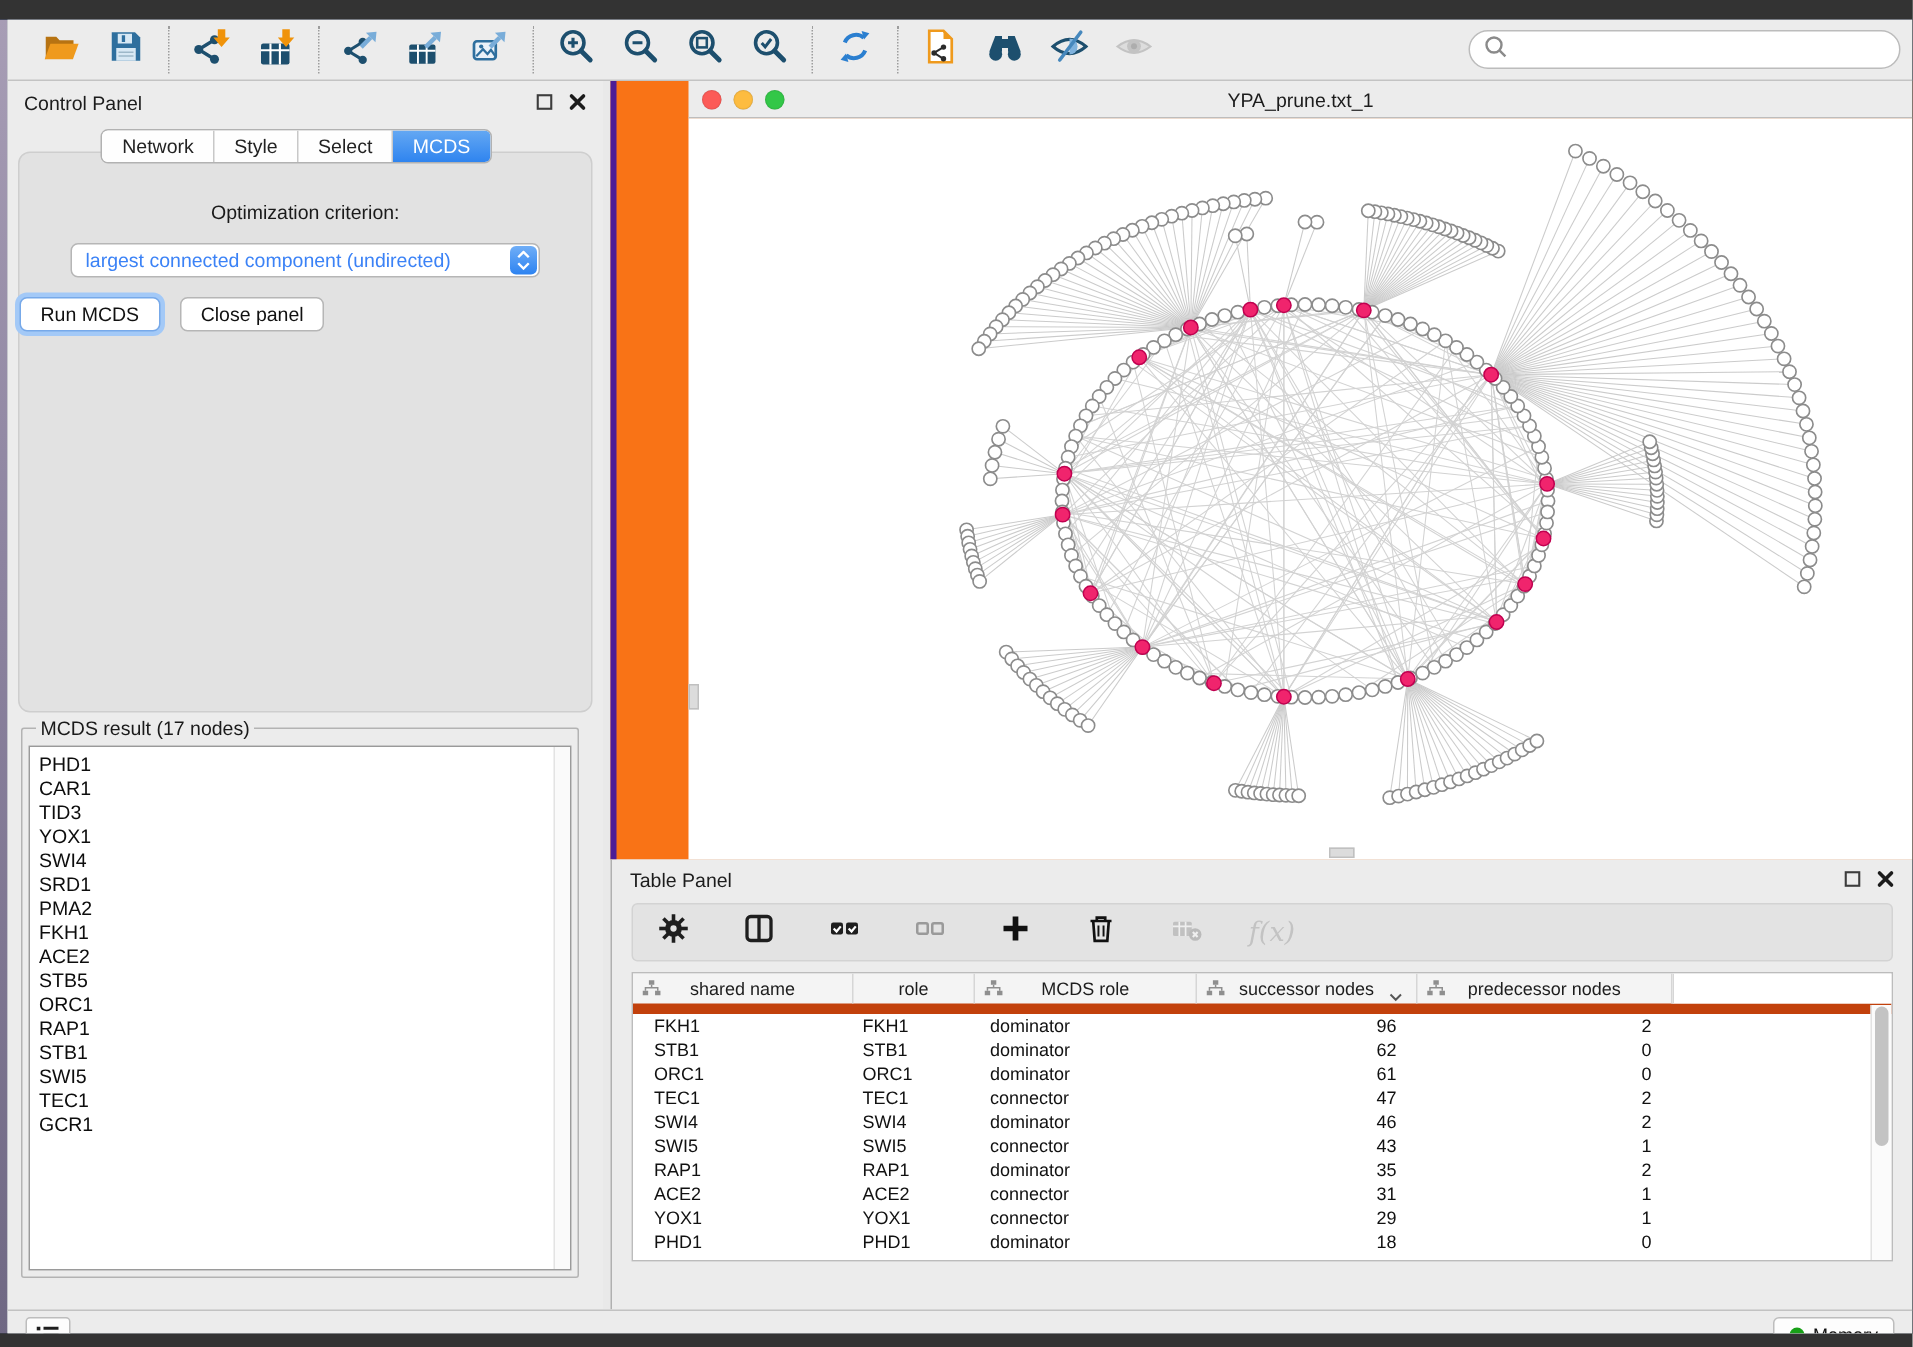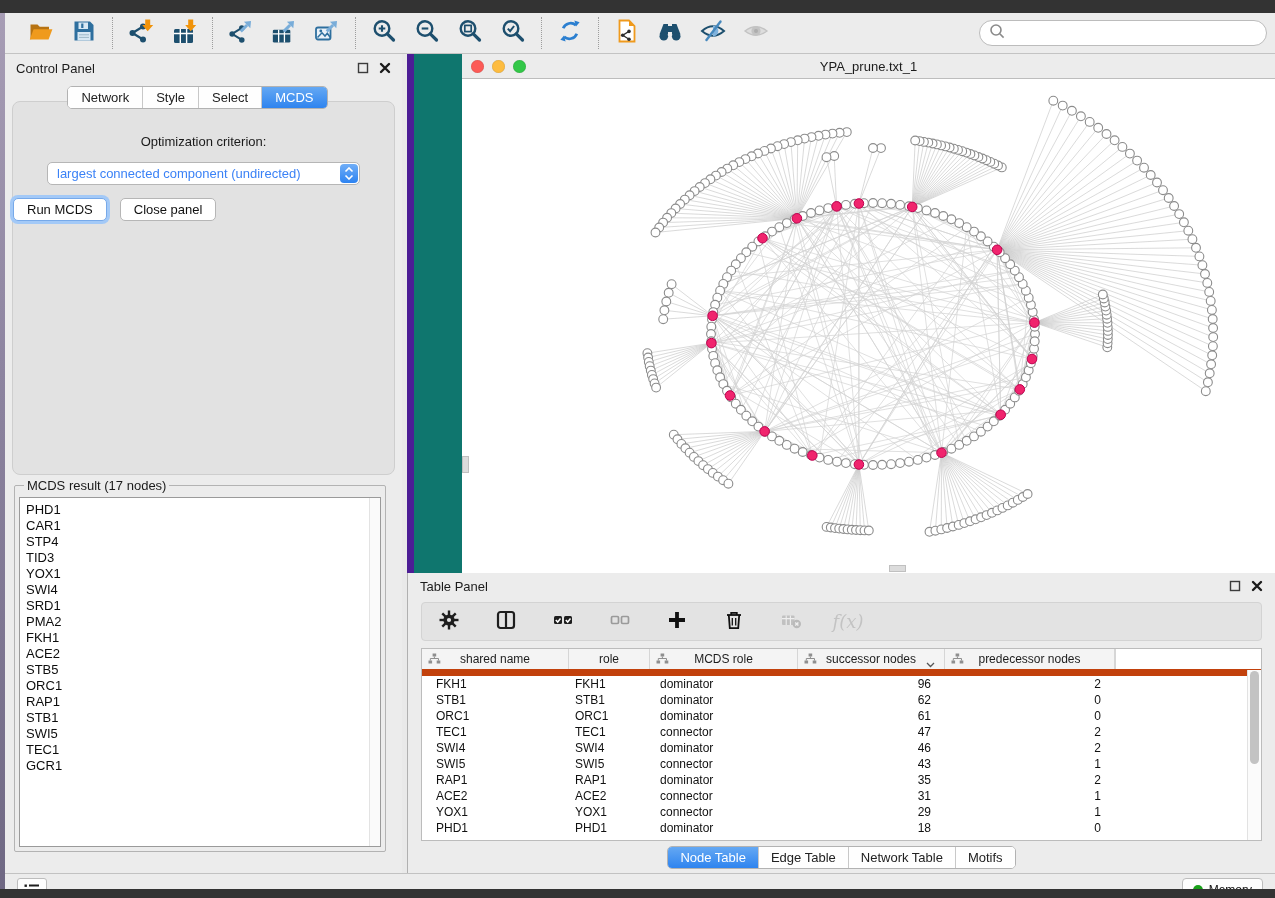--- a/index.html
+++ b/index.html
@@ -37,21 +37,21 @@
   .btn-row{display:flex;gap:13px;margin-top:13px;}
   .btn{background:#fff;border:1px solid #b6b6b6;border-radius:5px;font-size:13px;color:#111;padding:3px 13px;cursor:default;}
   .btn.focusring{box-shadow:0 0 0 3px #a3c9f7;border-color:#77a9e9;}
   .result-group{position:absolute;left:9px;top:424px;width:372px;height:374px;border:1px solid #b3b3b3;border-radius:2px;margin:0;padding:4px;box-sizing:border-box;background:#ececec;}
   .result-group legend{font-size:13px;color:#1a1a1a;padding:0 3px;margin-left:5px;}
   .listbox{position:relative;background:#fff;border:1px solid #9a9a9a;height:100%;box-sizing:border-box;overflow:hidden;padding:4px 0 0 6px;}
   .list-item{font-size:13px;line-height:16px;color:#0d0d0d;}
   .list-scroll{position:absolute;right:0;top:0;bottom:0;width:10px;background:#fafafa;border-left:1px solid #e3e3e3;}
 
   
-  .network-window{position:absolute;left:402px;top:41px;width:868px;height:519px;background:#0f766e;border-left:7px solid #4c1d95;box-sizing:border-box;padding-left:48px;}
+  .network-window{position:absolute;left:402px;top:41px;width:868px;height:519px;background:#f97316;border-left:4px solid #4c1d95;box-sizing:border-box;padding-left:48px;}
   .nw-titlebar{position:relative;height:24px;background:#ececec;border-bottom:1px solid #bdbdbd;display:flex;align-items:center;}
   .traffic{display:flex;gap:8px;padding-left:9px;z-index:2;}
   .light{width:13px;height:13px;border-radius:50%;box-shadow:inset 0 0 1px rgba(0,0,0,.35);}
   .nw-title{position:absolute;left:0;right:0;text-align:center;font-size:13px;color:#1c1c1c;}
   .nw-canvas{position:relative;width:100%;height:494px;background:#fff;}
   .nw-canvas svg{position:absolute;left:0;top:0;}
   .splitter-v{position:absolute;left:0;top:377px;width:7px;height:17px;background:#dcdcdc;border:1px solid #c0c0c0;box-sizing:border-box;}
   .splitter-h{position:absolute;left:427px;bottom:1px;width:17px;height:7px;background:#dcdcdc;border:1px solid #c0c0c0;box-sizing:border-box;}
 
   
@@ -318,21 +318,20 @@
           <button class="btn focusring">Run MCDS</button>
           <button class="btn">Close panel</button>
         </div>
       </div>
       <fieldset class="result-group">
         <legend>MCDS result (17 nodes)</legend>
         <div class="listbox">
           <div>
               <div class="list-item">PHD1</div>
               <div class="list-item">CAR1</div>
-              <div class="list-item">STP4</div>
               <div class="list-item">TID3</div>
               <div class="list-item">YOX1</div>
               <div class="list-item">SWI4</div>
               <div class="list-item">SRD1</div>
               <div class="list-item">PMA2</div>
               <div class="list-item">FKH1</div>
               <div class="list-item">ACE2</div>
               <div class="list-item">STB5</div>
               <div class="list-item">ORC1</div>
               <div class="list-item">RAP1</div>
@@ -1245,28 +1244,20 @@
               <div class="td" style="width: 81px; padding-left: 6px;">PHD1</div>
               <div class="td" style="width: 148px; padding-left: 10px;">dominator</div>
               <div class="td num" style="width: 147px; padding-right: 14px;">18</div>
               <div class="td num" style="width: 170px; padding-right: 14px;">0</div>
             </div>
           </div>
         <div class="tscroll">
             <div class="tthumb"></div>
           </div>
       </div>
-      <div class="tp-tabs">
-          <div class="seg">
-            <div class="seg-btn active">Node Table</div>
-            <div class="seg-btn">Edge Table</div>
-            <div class="seg-btn">Network Table</div>
-            <div class="seg-btn">Motifs</div>
-          </div>
-        </div>
     </div>
 
     <div class="status-bar">
       <div class="sb-btn">
         <svg width="20" height="18">
             <g stroke="#1e1e1e" stroke-width="2">
               <path d="M7 4.5 h10 M7 9 h10 M7 13.5 h10"></path>
             </g>
             <g fill="#1e1e1e">
               <rect x="2.5" y="3.5" width="2.4" height="2.4"></rect>

